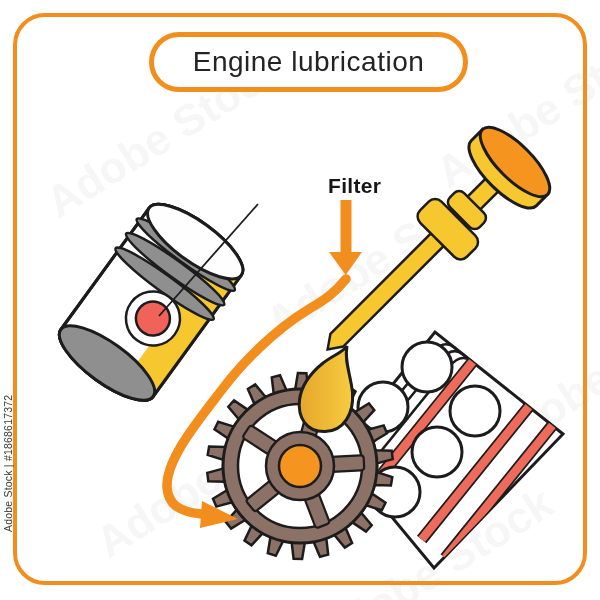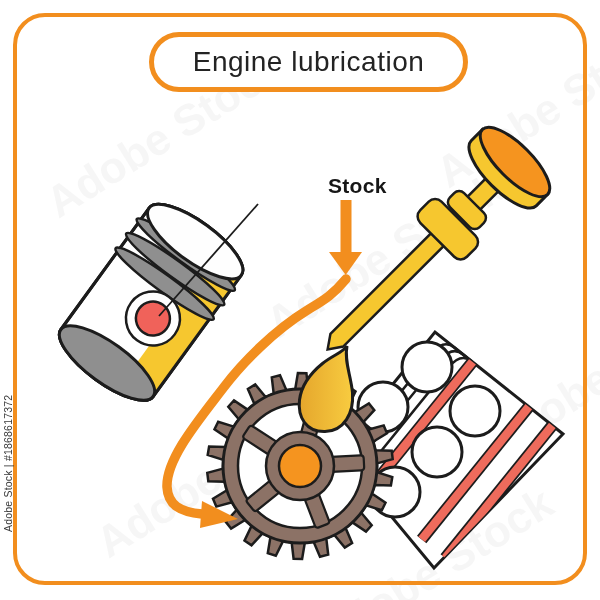--- a/index.html
+++ b/index.html
@@ -142,16 +142,16 @@
       <rect x="58" y="-21" width="20" height="42" rx="7" style="fill:var(--yellow);stroke:var(--outline-black)" stroke-width="2.5"></rect>
       <rect x="80" y="-33" width="30" height="66" rx="9" style="fill:var(--yellow);stroke:var(--outline-black)" stroke-width="2.5"></rect>
     </g>
 
     <path d="M347,346 C344,362 351,375 352.5,393 C354,413 344,431 325,431.5
              C306,432 297.5,417 299.5,400 C301.5,384 312,372 322.5,363.5
              C333,355 343,352.5 347,346 Z" fill="url(#dropGrad)" style="stroke:var(--outline-black)" stroke-width="3"></path>
   </svg>
 
   <div class="title-pill">Engine lubrication</div>
-  <div class="part-label label-filter">Stock</div>
+  <div class="part-label label-filter">Filter</div>
 
   <div class="wm-id">Adobe Stock | #1868617372</div>
 </div>
 
 </body></html>

